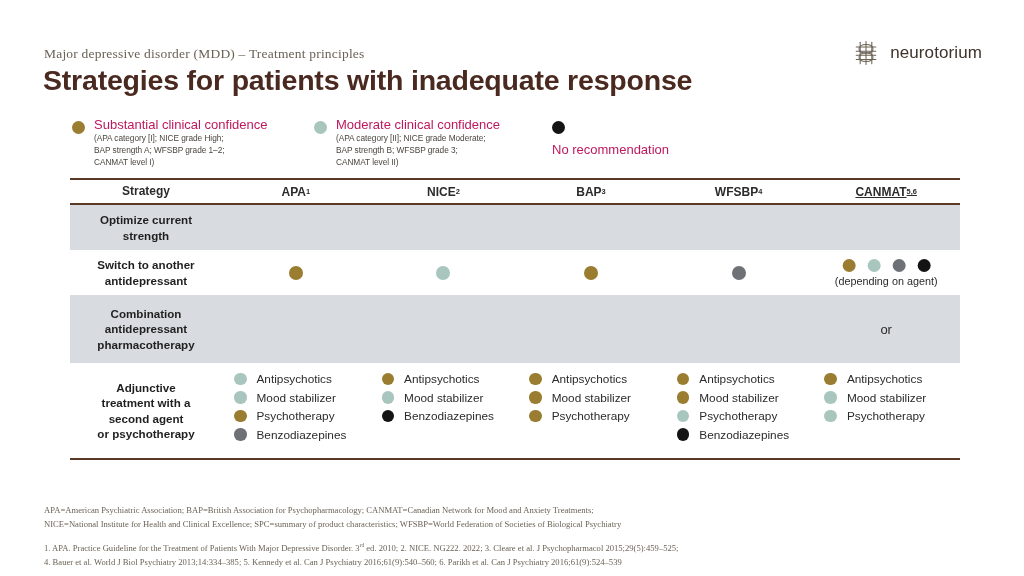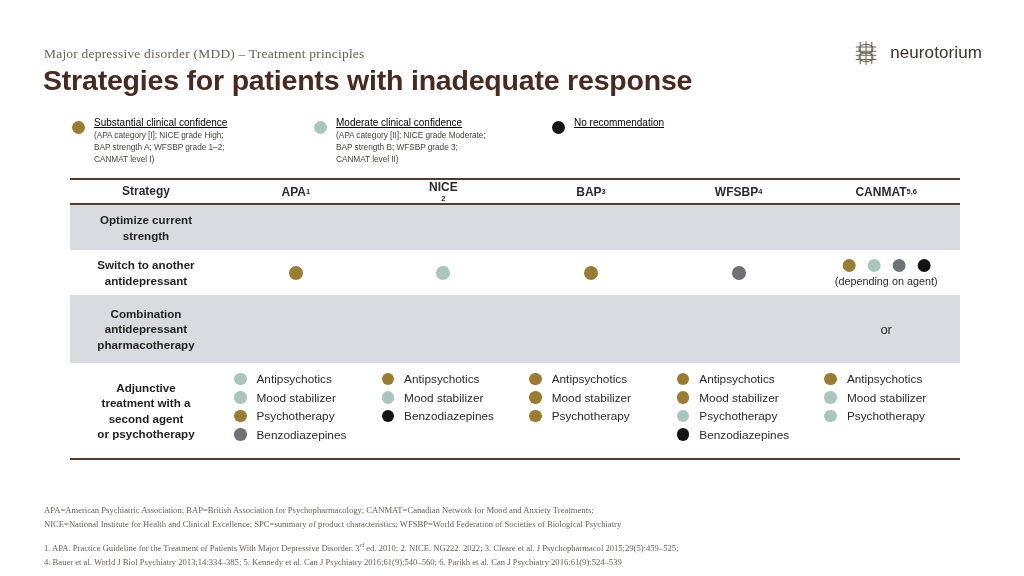--- a/index.html
+++ b/index.html
@@ -35,26 +35,26 @@
 
   
   .legend{
     position:absolute;left:72px;top:118px;right:40px;
     display:flex;
   }
   .leg-item{display:flex;align-items:flex-start;gap:9px;}
   .leg-0{width:242px;}
   .leg-1{width:238px;}
   .leg-2{width:240px;}
-  .leg-3{width:220px;}
+  .leg-3{width:220px;flex-direction:column;}
   .leg-dot{
     width:13px;height:13px;border-radius:50%;flex:none;margin-top:3px;
   }
   .leg-txt{line-height:1.02;}
-  .leg-title{font-size:10px;color:#000000;display:block;margin-bottom:2px;text-decoration:underline;}
+  .leg-title{font-size:13px;color:#be185d;display:block;margin-bottom:2px;}
   .leg-sub{font-size:8.3px;color:#4a453f;display:block;line-height:1.42;letter-spacing:-.05px;}
 
   
   .table{
     position:absolute;left:70px;top:178px;width:890px;
     border-top:2.5px solid #5a3a24;
     border-bottom:2.5px solid #5a3a24;
   }
   .thead{
     display:flex;height:23px;align-items:center;
@@ -167,33 +167,33 @@
       </div>
     </div>
 
   <div class="table">
     <div class="thead" id="thead">
         <div class="cell c-strategy">Strategy</div>
         <div class="cell c-col" style="text-align: center; display: flex; align-items: center; justify-content: center;">
           <span>APA</span>
           <sup>1</sup>
         </div>
-        <div class="cell c-col" style="text-align: left; display: flex; align-items: center; justify-content: center; flex-direction: column;">
+        <div class="cell c-col" style="text-align: left; display: flex; align-items: center; justify-content: center;">
           <span>NICE</span>
           <sup>2</sup>
         </div>
         <div class="cell c-col" style="text-align: center; display: flex; align-items: center; justify-content: center;">
           <span>BAP</span>
           <sup>3</sup>
         </div>
         <div class="cell c-col" style="text-align: center; display: flex; align-items: center; justify-content: center;">
           <span>WFSBP</span>
           <sup>4</sup>
         </div>
-        <div class="cell c-col" style="text-align: center; display: flex; align-items: center; justify-content: center;">
+        <div class="cell c-col" style="text-align: center; display: flex; align-items: center; justify-content: center; text-decoration: underline;">
           <span>CANMAT</span>
           <sup>5,6</sup>
         </div>
       </div>
     <div id="tbody">
         <div class="row shaded r-optimize">
           <div class="cell c-strategy">
             <div>
               <div>Optimize current</div>
               <div>strength</div>

